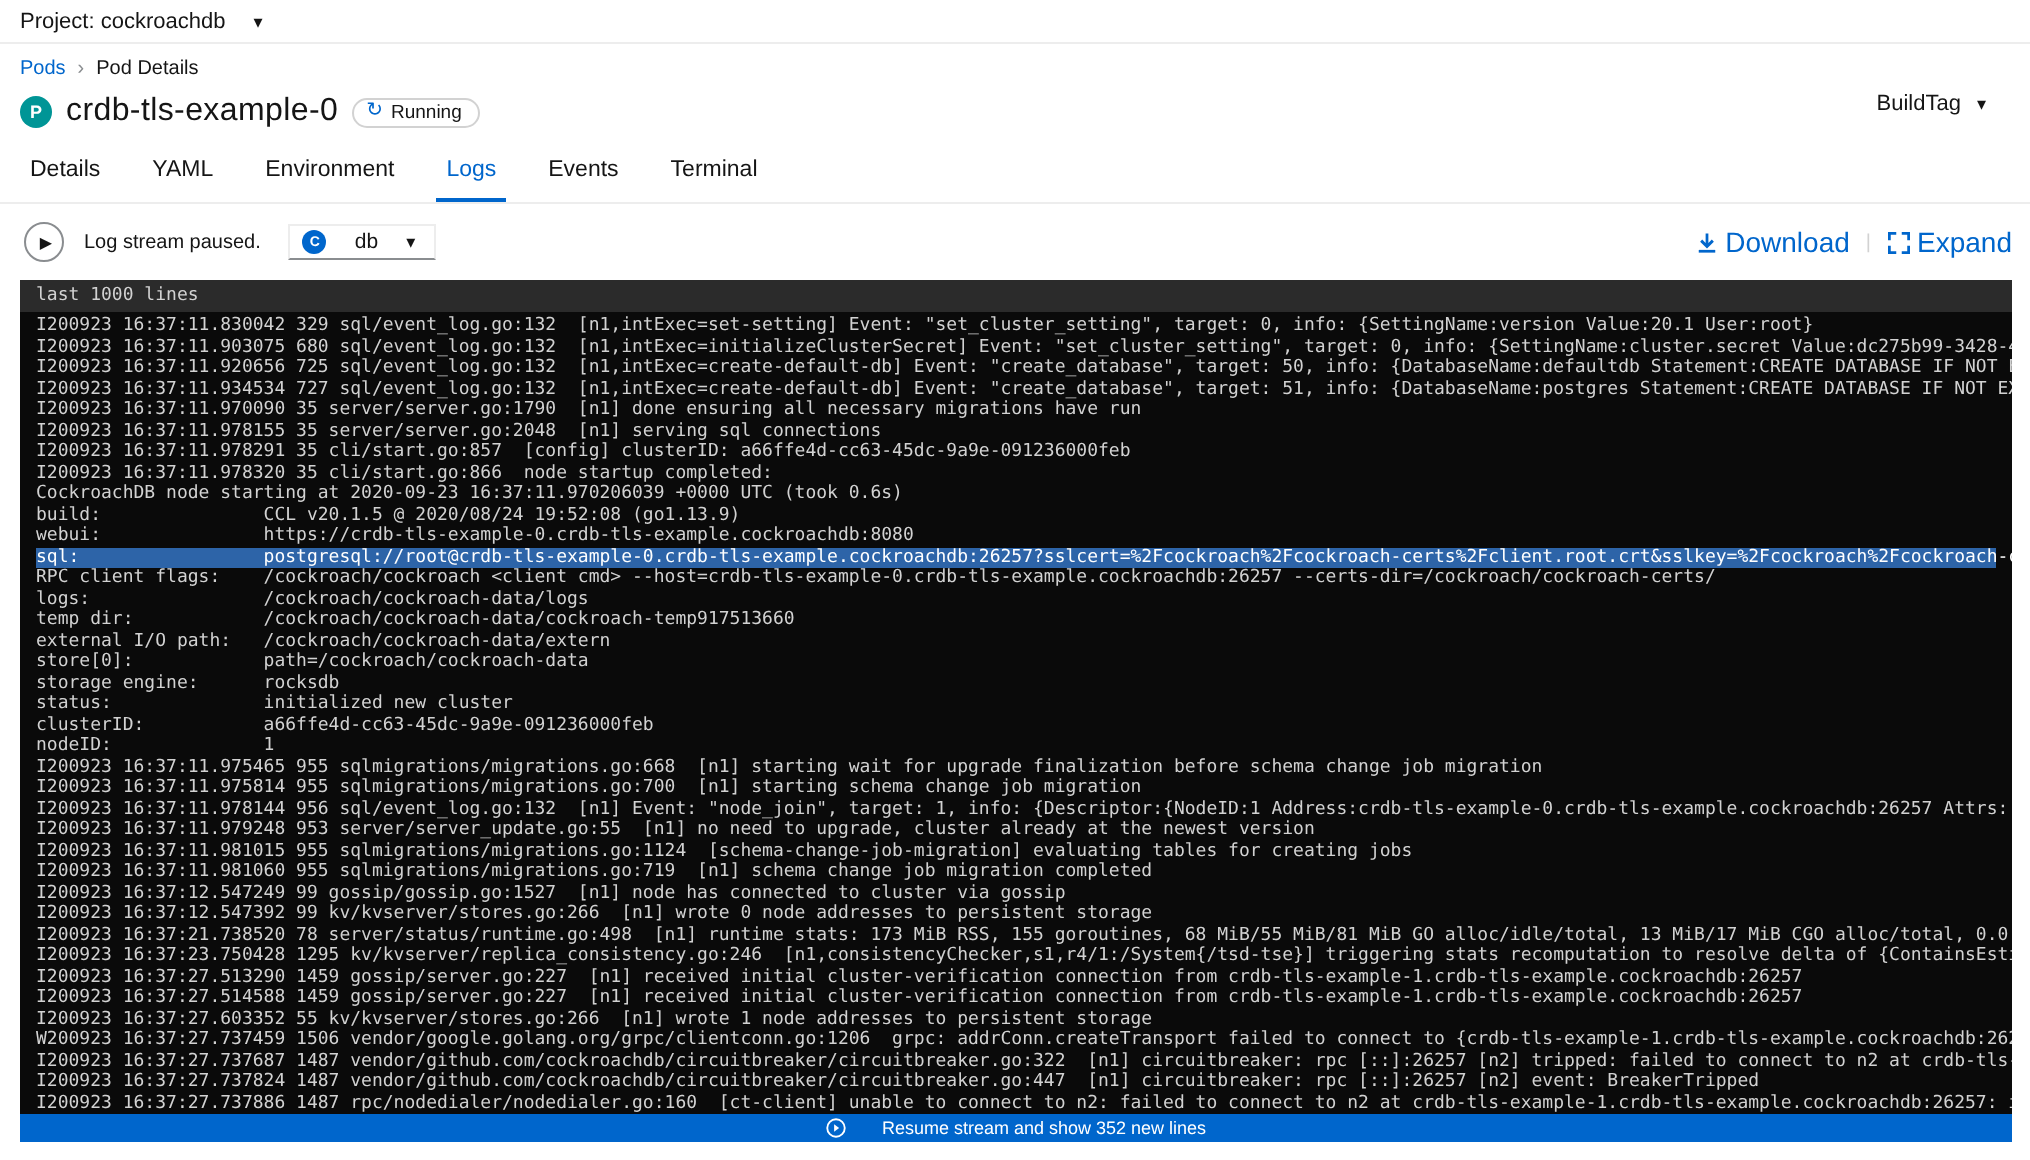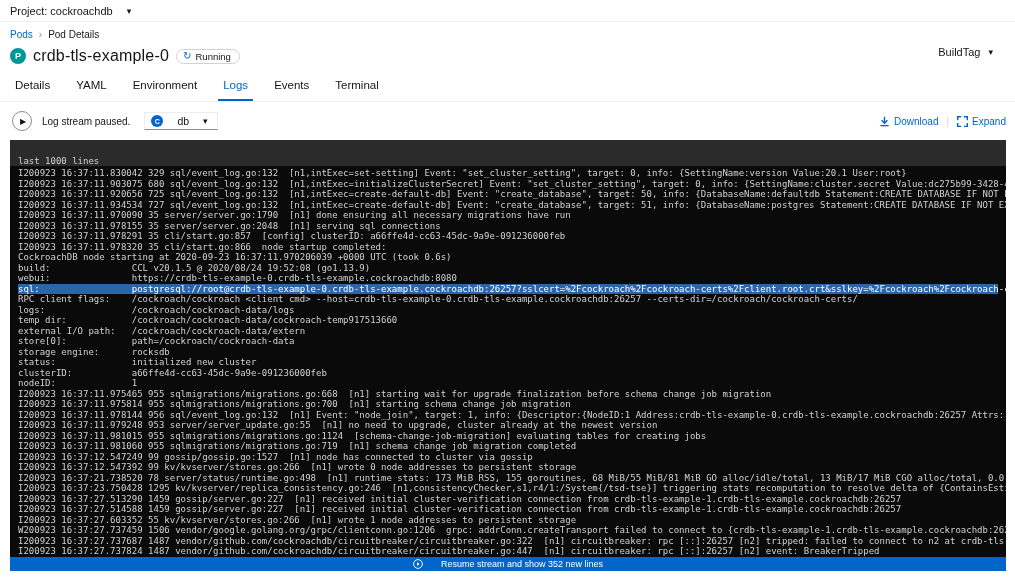--- a/index.html
+++ b/index.html
@@ -30,28 +30,28 @@
   .play-btn { width:20px; height:20px; border-radius:50%; border:1px solid #8a8d90; background:#fff;
     display:inline-flex; align-items:center; justify-content:center; font-size:8px; color:#151515;
     cursor:pointer; padding-left:2px; }
   .paused-text { font-size:10px; margin-left:10px; }
   .container-select { display:inline-flex; align-items:center; gap:14px; margin-left:14px;
     border:1px solid #ededed; border-bottom:1px solid #8a8d90; background:#fff;
     padding:2px 9px 2px 6px; font-size:10.5px; cursor:pointer; min-width:48px; }
   .c-badge { width:12px; height:12px; border-radius:50%; background:#0066cc; color:#fff;
     font-size:7px; font-weight:bold; display:inline-flex; align-items:center; justify-content:center; }
   .spacer { flex:1; }
-  .link-btn { display:inline-flex; align-items:center; gap:4px; color:#0066cc; font-size:10px;
+  .link-btn { display:inline-flex; align-items:center; gap:4px; color:#0066cc; font-size:14px;
     cursor:pointer; text-decoration:none; }
   .link-divider { color:#d2d2d2; margin:0 8px; font-size:10px; }
   .icon-svg { display:inline-block; vertical-align:middle; }
   .log-viewer { position:relative; margin:0 9px 0 10px; height:431px; background:#0a0a0a;
     overflow:hidden; }
   .log-header { height:16px; background:#2b2b2b; color:#d2d2d2; font-size:9px;
-    line-height:16px; padding:13px 8px; font-family:"DejaVu Sans Mono", monospace; }
+    line-height:16px; padding:0 8px; font-family:"DejaVu Sans Mono", monospace; }
   .log-body { padding:2px 8px 0; font-family:"DejaVu Sans Mono", monospace; font-size:9px;
     line-height:10.5px; color:#d2d2d2; white-space:pre; overflow:hidden; height:404px; }
   .log-line { white-space:pre; }
   .log-line.highlight { background:#2d64a8; color:#fff; }
   .resume-banner { position:absolute; left:0; right:0; bottom:0; height:14px; background:#0066cc;
     color:#fff; font-size:9px; display:flex; align-items:center; justify-content:center; gap:18px;
     cursor:pointer; }
 </style>
 </head>
 <body>

